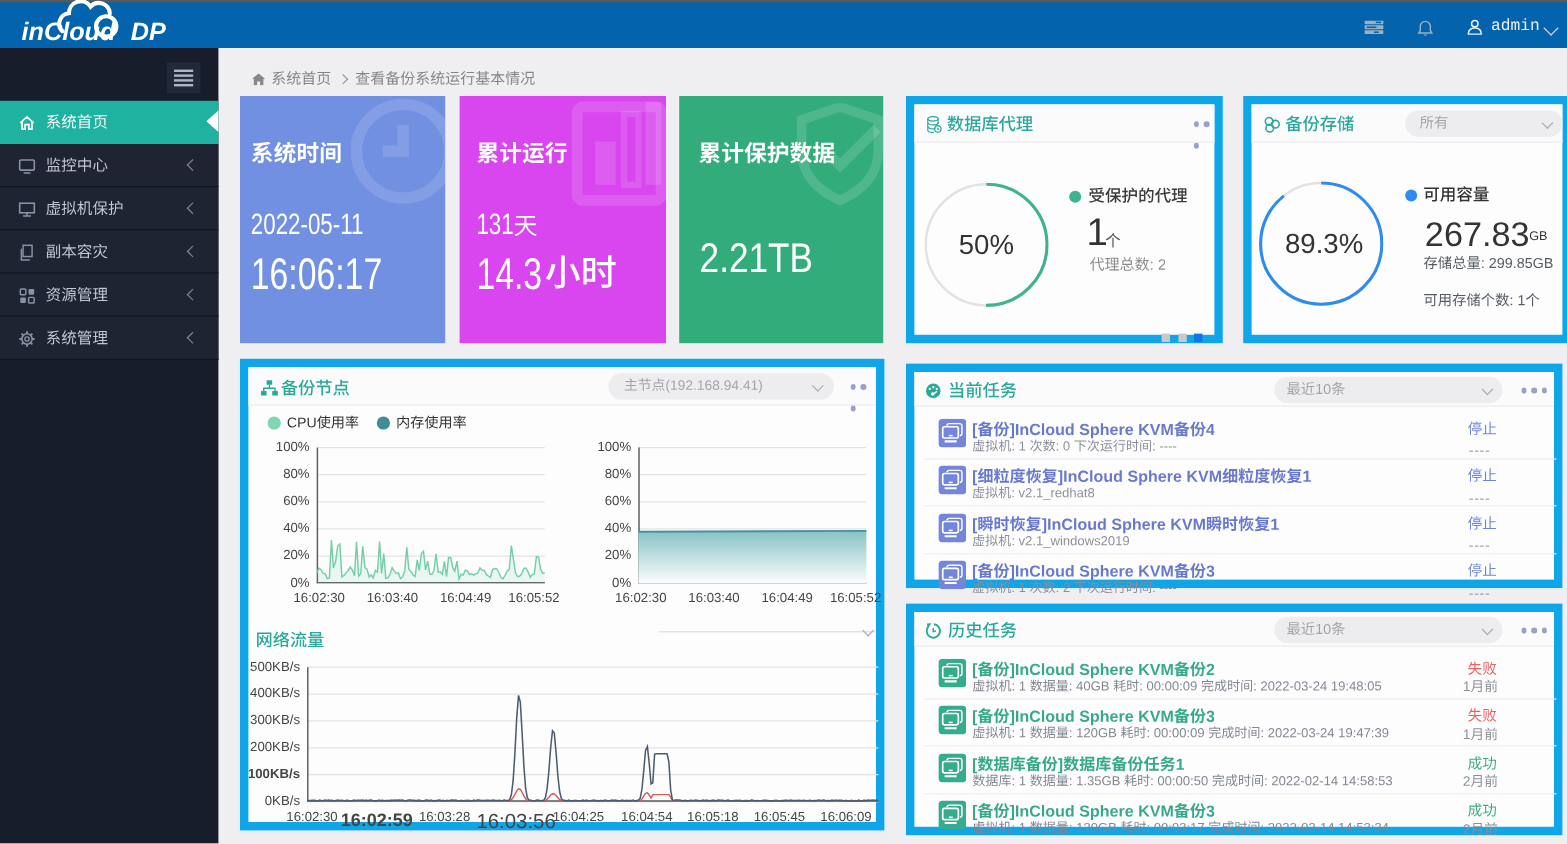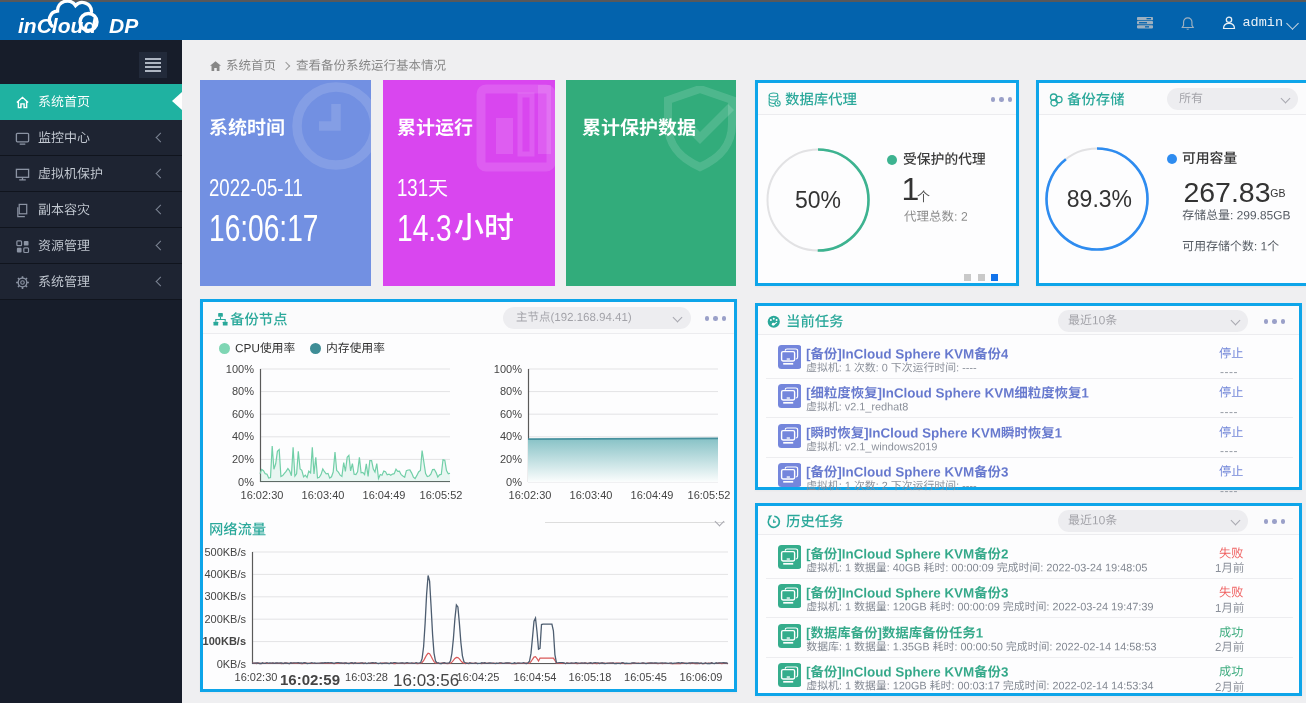--- a/index.html
+++ b/index.html
@@ -1,18 +1,18 @@
 <!DOCTYPE html>
 <html><head><meta charset="utf-8"><style>
 *{margin:0;padding:0;box-sizing:border-box;border:0 solid transparent}
 html,body{width:1306px;height:703px}
 body{font-family:"Liberation Sans",sans-serif;background:#efeff1;overflow:hidden;position:relative}
 .a{position:absolute}
 svg{display:block}
-.panel{position:absolute;background:#fdfdfe;border:3px solid #0ea5e9;box-shadow:0 1px 2px rgba(0,0,0,.04)}
+.panel{position:absolute;background:#fdfdfe;border:7px solid #0ea5e9;box-shadow:0 1px 2px rgba(0,0,0,.04)}
 .phead{position:absolute;left:0;top:0;right:0;height:32px;background:#fbfbfc;border-bottom:1px solid #ececef}
 .pill{position:absolute;background:#ededf0;border-radius:11px;height:22px}
 .dots span{display:inline-block;width:4.6px;height:4.6px;border-radius:50%;background:#9aa0c8;margin-left:4px;vertical-align:top}
 .chev{display:inline-block;width:7px;height:7px;border-left:1.5px solid #a9a9b0;border-bottom:1.5px solid #a9a9b0;transform:rotate(-45deg)}
 .nx{transform-origin:0 0;transform:scaleX(0.76);white-space:nowrap}
 </style></head>
 <body>
 <svg width="0" height="0" style="position:absolute">
     <defs>
       <path id="g0" d="M286 -224C233 -152 150 -78 70 -30C90 -19 121 6 136 20C212 -34 301 -116 361 -197ZM636 -190C719 -126 822 -34 872 22L936 -23C882 -80 779 -168 695 -229ZM664 -444C690 -420 718 -392 745 -363L305 -334C455 -408 608 -500 756 -612L698 -660C648 -619 593 -580 540 -543L295 -531C367 -582 440 -646 507 -716C637 -729 760 -747 855 -770L803 -833C641 -792 350 -765 107 -753C115 -736 124 -706 126 -688C214 -692 308 -698 401 -706C336 -638 262 -578 236 -561C206 -539 182 -524 162 -521C170 -502 181 -469 183 -454C204 -462 235 -466 438 -478C353 -425 280 -385 245 -369C183 -338 138 -319 106 -315C115 -295 126 -260 129 -245C157 -256 196 -261 471 -282V-20C471 -9 468 -5 451 -4C435 -3 380 -3 320 -6C332 15 345 47 349 69C422 69 472 68 505 56C539 44 547 23 547 -19V-288L796 -306C825 -273 849 -242 866 -216L926 -252C885 -313 799 -405 722 -474Z"></path>
@@ -410,20 +410,21 @@
     <div class="a" style="left:16px;top:37.5px">
       <svg width="114.0" height="21.3" viewBox="0 -860 6000 1120" fill="#ffffff">
         <use href="#g37"></use>
         <use href="#g38" x="1000"></use>
         <use href="#g41" x="2000"></use>
         <use href="#g42" x="3000"></use>
         <use href="#g43" x="4000"></use>
         <use href="#g44" x="5000"></use>
       </svg>
     </div>
+    <div class="a" style="left:17px;top:116.8px;font-size:34.5px;color:#fff;font-weight:400;white-space:nowrap;"><span style="display:inline-block;transform-origin:0 0;transform:scaleX(0.85);white-space:nowrap">2.21TB</span></div>
   </div>
 <div class="panel" style="left:754.5px;top:80px;width:264px;height:206px;">
     <div class="phead"></div>
     <svg class="a" style="left:10.5px;top:9px" width="12.5" height="15.5" viewBox="0 0 16 19" fill="none" stroke="#2aa89a" stroke-width="1.3">
 <ellipse cx="7" cy="3.4" rx="5.5" ry="2.4"></ellipse>
 <path d="M1.5 3.4 L1.5 15.6 A5.5 2.4 0 0 0 8 17.8 M12.5 3.4 L12.5 9"></path>
 <path d="M1.5 7.5 A5.5 2.4 0 0 0 12.5 7.5 M1.5 11.6 A5.5 2.4 0 0 0 9.5 13.9"></path>
 <circle cx="12.2" cy="14.2" r="3.4"></circle>
       <path d="M12.2 12.6 L12.2 14.2 L13.6 15.1"></path>
 </svg>

